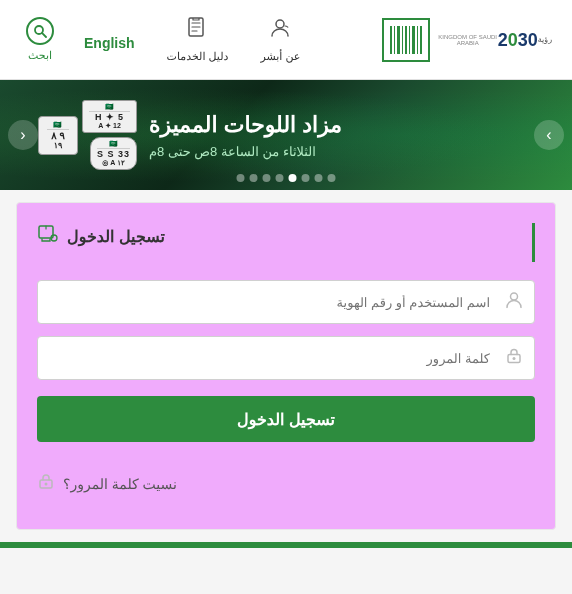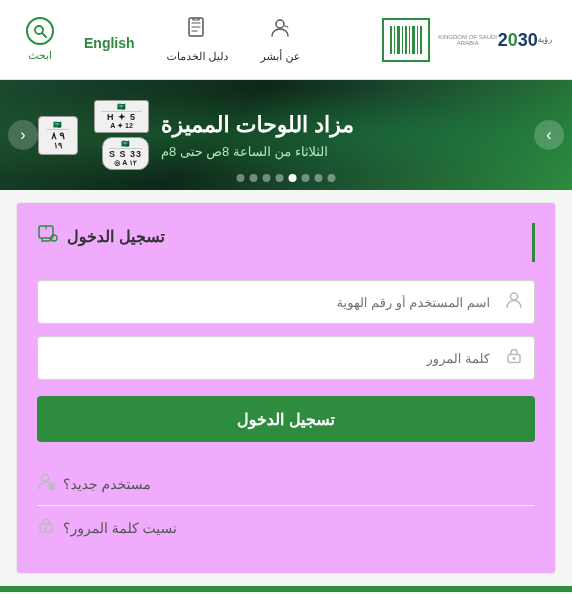--- a/index.html
+++ b/index.html
@@ -151,21 +151,21 @@
       line-height: 1.3;
     }
     .banner-subtitle {
       font-size: 13px;
       color: #aee8c0;
       text-align: right;
       margin-top: 4px;
     }
     .banner-plates {
       display: flex;
-      gap: 16px;
+      gap: 4px;
       z-index: 2;
       flex-shrink: 0;
     }
     .plate {
       background: #fff;
       border: 2px solid #ccc;
       border-radius: 4px;
       padding: 2px 6px;
       font-size: 9px;
       font-weight: bold;
@@ -443,32 +443,20 @@
       </svg>
     </span>
   </div>
 
   
   <button class="login-btn">تسجيل الدخول</button>
 
   
   <div class="links-section">
     <div class="link-row">
-      <span class="link-text">مستخدم جديد؟</span>
-      <span class="link-icon">
-        <svg width="18" height="18" viewBox="0 0 18 18" fill="none" xmlns="http://www.w3.org/2000/svg">
-          <circle cx="8" cy="6" r="3.5" stroke="#bbb" stroke-width="1.5"></circle>
-          <path d="M2 17c0-3.9 3.1-7 7-7s7 3.1 7 7" stroke="#bbb" stroke-width="1.5" stroke-linecap="round"></path>
-          <circle cx="15" cy="14" r="3" stroke="#bbb" stroke-width="1.3"></circle>
-          <line x1="15" y1="12.5" x2="15" y2="15.5" stroke="#bbb" stroke-width="1.2" stroke-linecap="round"></line>
-          <line x1="13.5" y1="14" x2="16.5" y2="14" stroke="#bbb" stroke-width="1.2" stroke-linecap="round"></line>
-        </svg>
-      </span>
-    </div>
-    <div class="link-row">
       <span class="link-text">نسيت كلمة المرور؟</span>
       <span class="link-icon">
         <svg width="18" height="18" viewBox="0 0 18 18" fill="none" xmlns="http://www.w3.org/2000/svg">
           <rect x="3" y="8" width="12" height="8" rx="1.5" stroke="#bbb" stroke-width="1.5"></rect>
           <path d="M6 8V6a3 3 0 016 0v2" stroke="#bbb" stroke-width="1.5" stroke-linecap="round"></path>
           <circle cx="9" cy="12" r="1.5" fill="#bbb"></circle>
         </svg>
       </span>
     </div>
   </div>

